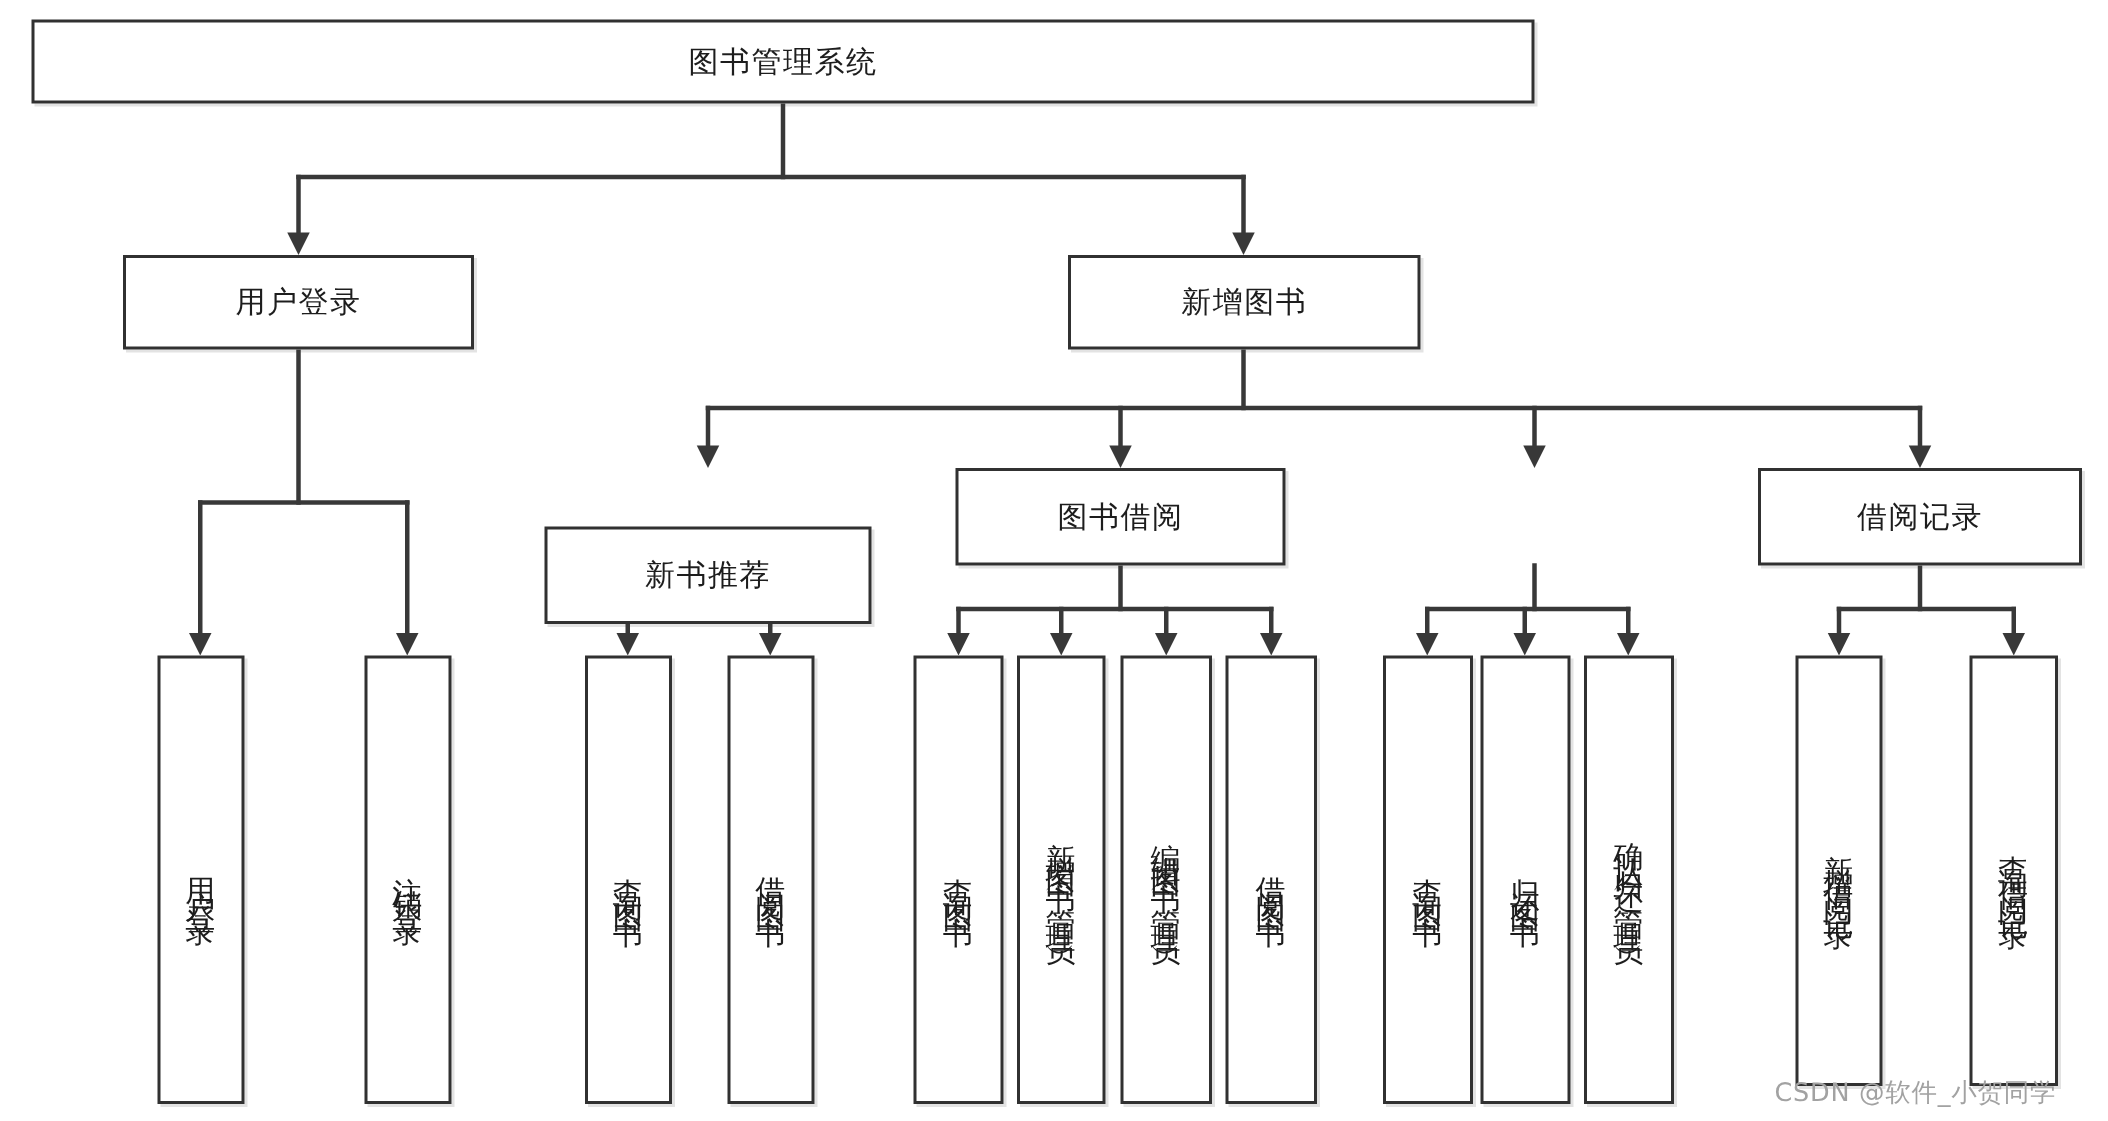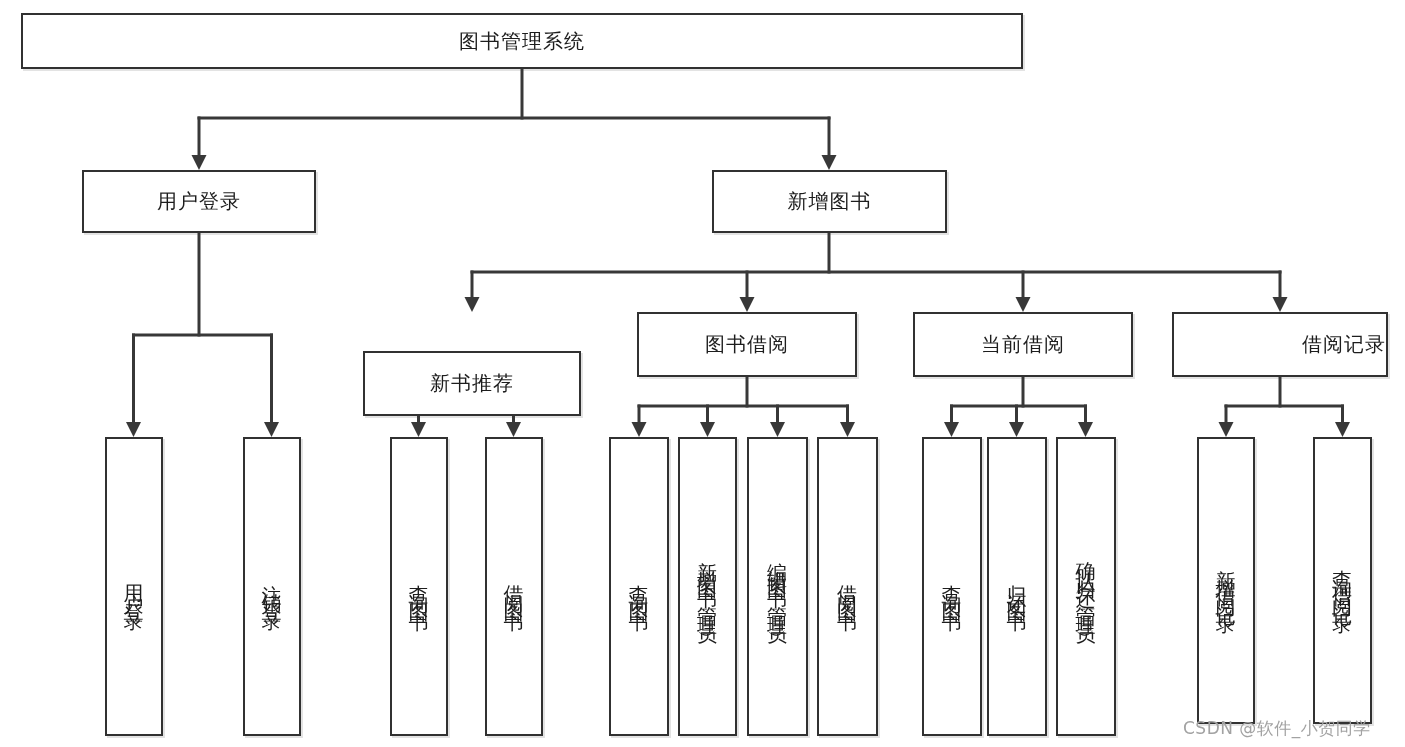--- a/index.html
+++ b/index.html
@@ -128,24 +128,21 @@
   <div class="node" style="left:712px; top:170px; width:235px; height:63px;">
     <span class="h-label">新增图书</span>
   </div>
 
   <div class="node" style="left:363px; top:312px; width:218px; height:65px;margin-top:39px;">
     <span class="h-label">新书推荐</span>
   </div>
   <div class="node" style="left:637px; top:312px; width:220px; height:65px;">
     <span class="h-label">图书借阅</span>
   </div>
-  <div class="node" style="left:913px; top:312px; width:220px; height:65px;">
-    <span class="h-label">当前借阅</span>
-  </div>
-  <div class="node" style="left:1172px; top:312px; width:216px; height:65px;justify-content:flex-end;">
+  <div class="node" style="left:1172px; top:312px; width:216px; height:65px;">
     <span class="h-label">借阅记录</span>
   </div>
 
   <div class="node" style="left:105px; top:437px; width:58px; height:299px;">
     <span class="v-label">用户登录</span>
   </div>
   <div class="node" style="left:243px; top:437px; width:58px; height:299px;">
     <span class="v-label">注销登录</span>
   </div>
 

